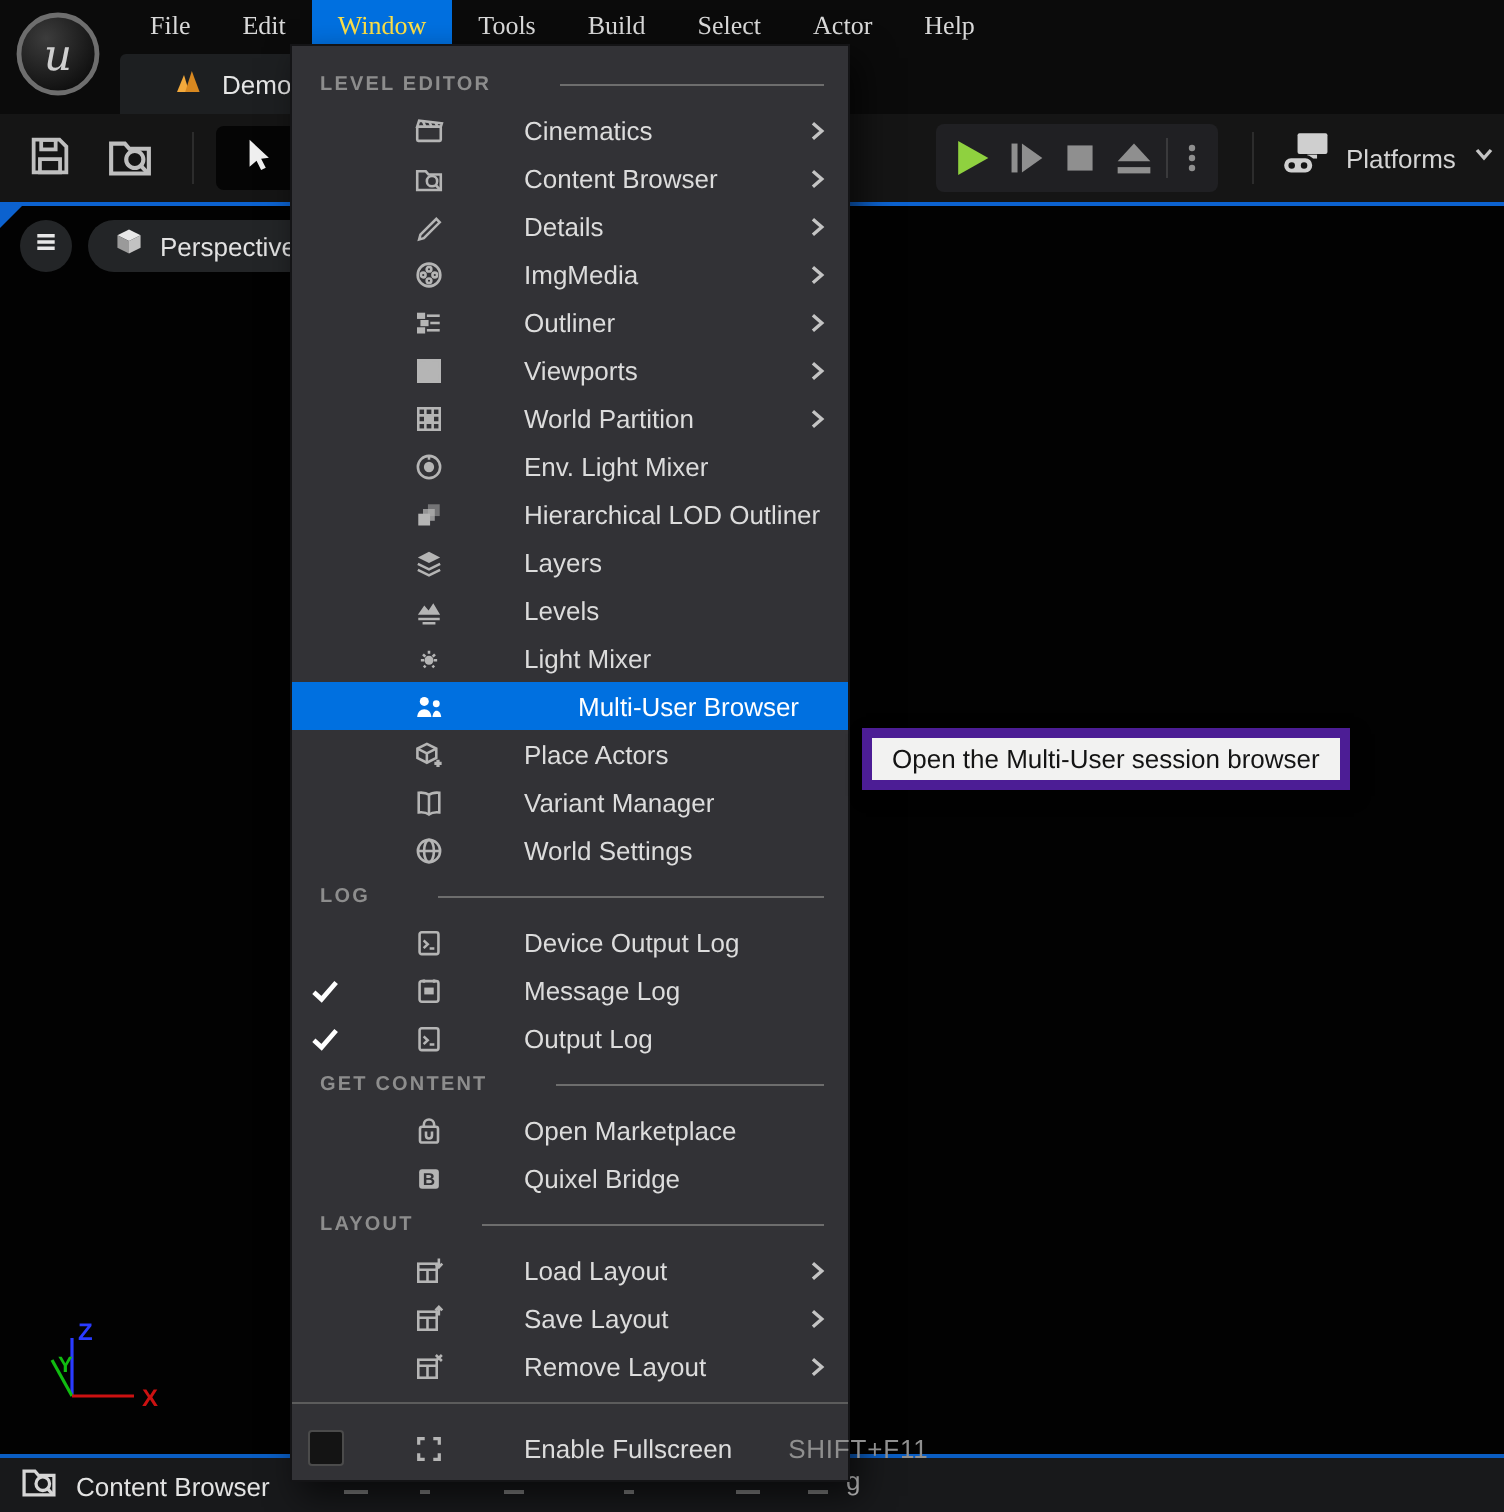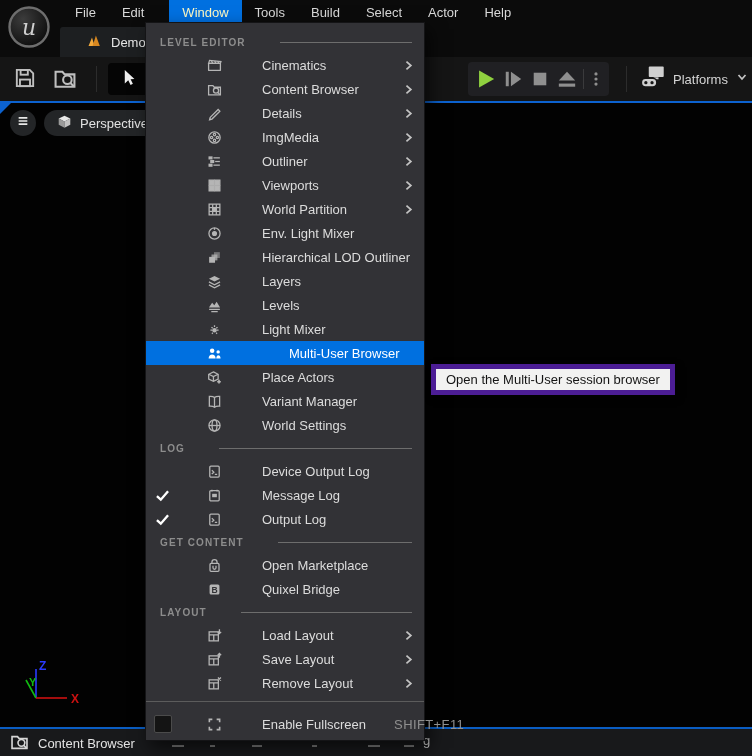--- a/index.html
+++ b/index.html
@@ -6,24 +6,24 @@
   html,body { margin:0; padding:0; }
   body {
     width:752px; height:756px; position:relative; overflow:hidden;
     background:#020202; font-family:"Liberation Sans", sans-serif;
     -webkit-font-smoothing:antialiased;
   }
   .abs { position:absolute; }
 
   
   #menubar { top:0; left:0; width:752px; height:25px; background:#0b0b0b;
-    display:flex; align-items:stretch; padding-left:62px; }
+    display:flex; align-items:stretch; padding-left:62px;font-family:Liberation Serif, serif; }
   .mb-item { padding:0 13px; display:flex; align-items:center;
     font-size:13px; color:#d9d9d9; cursor:default; }
-  .mb-item.active { background:#0070e0; color:#fef9c3;margin-left:12px; }
+  .mb-item.active { background:#0070e0; color:#fde047; }
 
   #logo { left:7px; top:5px; width:44px; height:44px; z-index:20; }
 
   
   #tabrow { top:25px; left:0; width:752px; height:32px; background:#0b0b0b; }
   #level-tab { position:absolute; left:60px; top:2px; height:30px; padding:0 16px 0 26px;
     background:#1d1f21; border-radius:3px 3px 0 0; display:flex; align-items:center; gap:9px; }
   #level-tab .tab-label { font-size:13px; color:#e6e6e6; }
 
   

